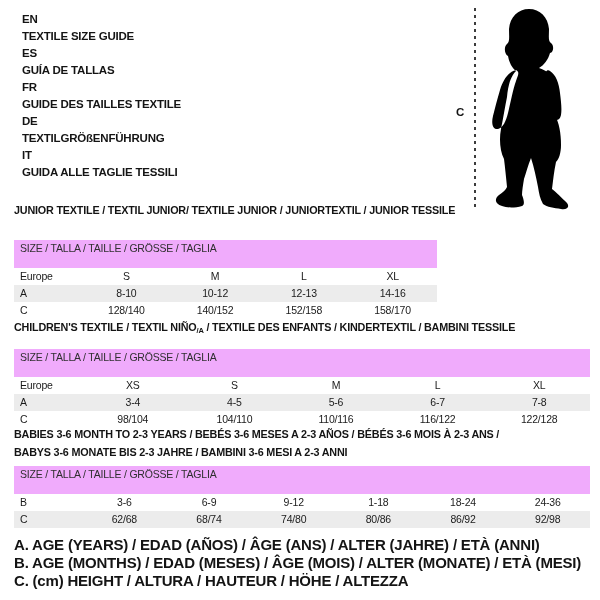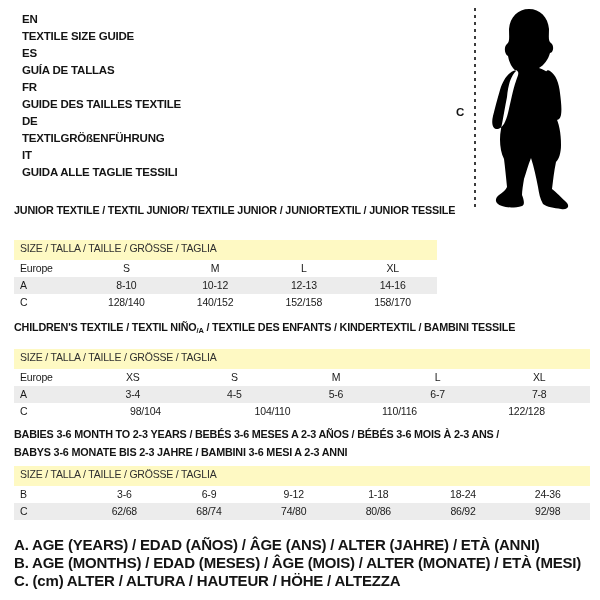--- a/index.html
+++ b/index.html
@@ -32,21 +32,21 @@
   .s2-title { top:321px; }
   .s3-title { top:426px; line-height:17.5px; }
   .subscript { font-size:7.5px; vertical-align:-2px; letter-spacing:-0.2px; }
 
   .size-table { position:absolute; left:14px; }
   .t1 { top:240px; width:423px; }
   .t2 { top:349px; width:576px; }
   .t3 { top:466px; width:576px; }
 
   .size-header {
-    background:#fef9c3; color:#2f2f2f; font-size:10.5px; height:20px; line-height:16px;
+    background:#f0abfc; color:#2f2f2f; font-size:10.5px; height:28px; line-height:16px;
     padding-left:6px;
   }
   .t-row { display:flex; height:17px; line-height:17px; font-size:10.5px; color:#1a1a1a; }
   .t-row.shaded { background:#ececec; }
   .t-label { width:68px; padding-left:6px; }
   .t-cell { flex:1; text-align:center; }
 
   
   .footnotes { position:absolute; left:14px; top:536px; font-weight:bold; font-size:15px; line-height:18px; color:#141414; }
 </style>
@@ -131,20 +131,21 @@
       <span class="t-cell">4-5</span>
       <span class="t-cell">5-6</span>
       <span class="t-cell">6-7</span>
       <span class="t-cell">7-8</span>
     </div>
     <div class="t-row">
       <span class="t-label">C</span>
       <span class="t-cell">98/104</span>
       <span class="t-cell">104/110</span>
       <span class="t-cell">110/116</span>
+      <span class="t-cell">116/122</span>
       <span class="t-cell">122/128</span>
     </div>
   </div>
 
   <div class="section-title s3-title">
     <div>BABIES 3-6 MONTH TO 2-3 YEARS / BEBÉS 3-6 MESES A 2-3 AÑOS / BÉBÉS 3-6 MOIS À 2-3 ANS /</div>
     <div>BABYS 3-6 MONATE BIS 2-3 JAHRE / BAMBINI 3-6 MESI A 2-3 ANNI</div>
   </div>
   <div class="size-table t3">
     <div class="size-header">SIZE / TALLA / TAILLE / GRÖSSE / TAGLIA</div>
@@ -164,16 +165,16 @@
       <span class="t-cell">74/80</span>
       <span class="t-cell">80/86</span>
       <span class="t-cell">86/92</span>
       <span class="t-cell">92/98</span>
     </div>
   </div>
 
   <div class="footnotes">
     <div>A. AGE (YEARS) / EDAD (AÑOS) / ÂGE (ANS) / ALTER (JAHRE) / ETÀ (ANNI)</div>
     <div>B. AGE (MONTHS) / EDAD (MESES) / ÂGE (MOIS) / ALTER (MONATE) / ETÀ (MESI)</div>
-    <div>C. (cm) ALTER / ALTURA / HAUTEUR / HÖHE / ALTEZZA</div>
+    <div>C. (cm) HEIGHT / ALTURA / HAUTEUR / HÖHE / ALTEZZA</div>
   </div>
 
 </div>
 
 </body></html>

